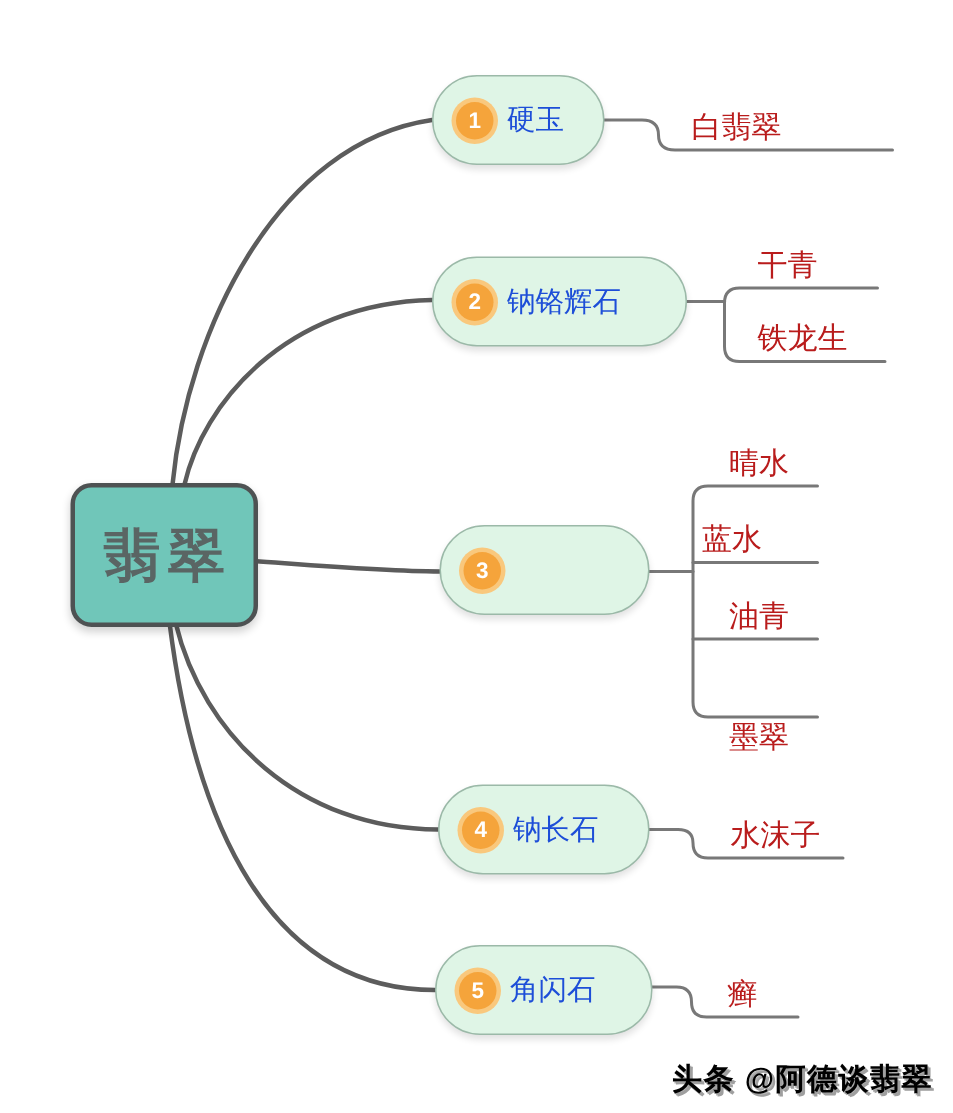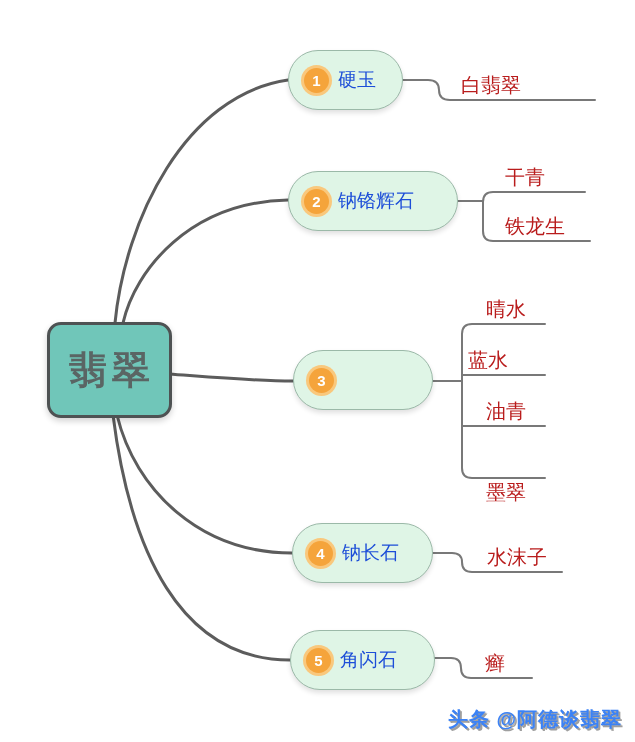--- a/index.html
+++ b/index.html
@@ -67,21 +67,21 @@
     font-size: 20px;
     color: #b91c1c;
     line-height: 26px;
     white-space: nowrap;
   }
 
   .watermark {
     position: absolute;
     top: 706px; right: 13px;
     font-size: 20px; font-weight: bold;
-    color: #3b82f6;
+    color: #000000;
     text-shadow: 2px 2px 0 #9f9f9f, 1px 1px 0 #b5b5b5;
     letter-spacing: 1px;
   }
 </style>
 </head>
 <body>
 
 <div class="canvas">
 
   <svg class="connectors" viewBox="0 0 635 742" xmlns="http://www.w3.org/2000/svg">

